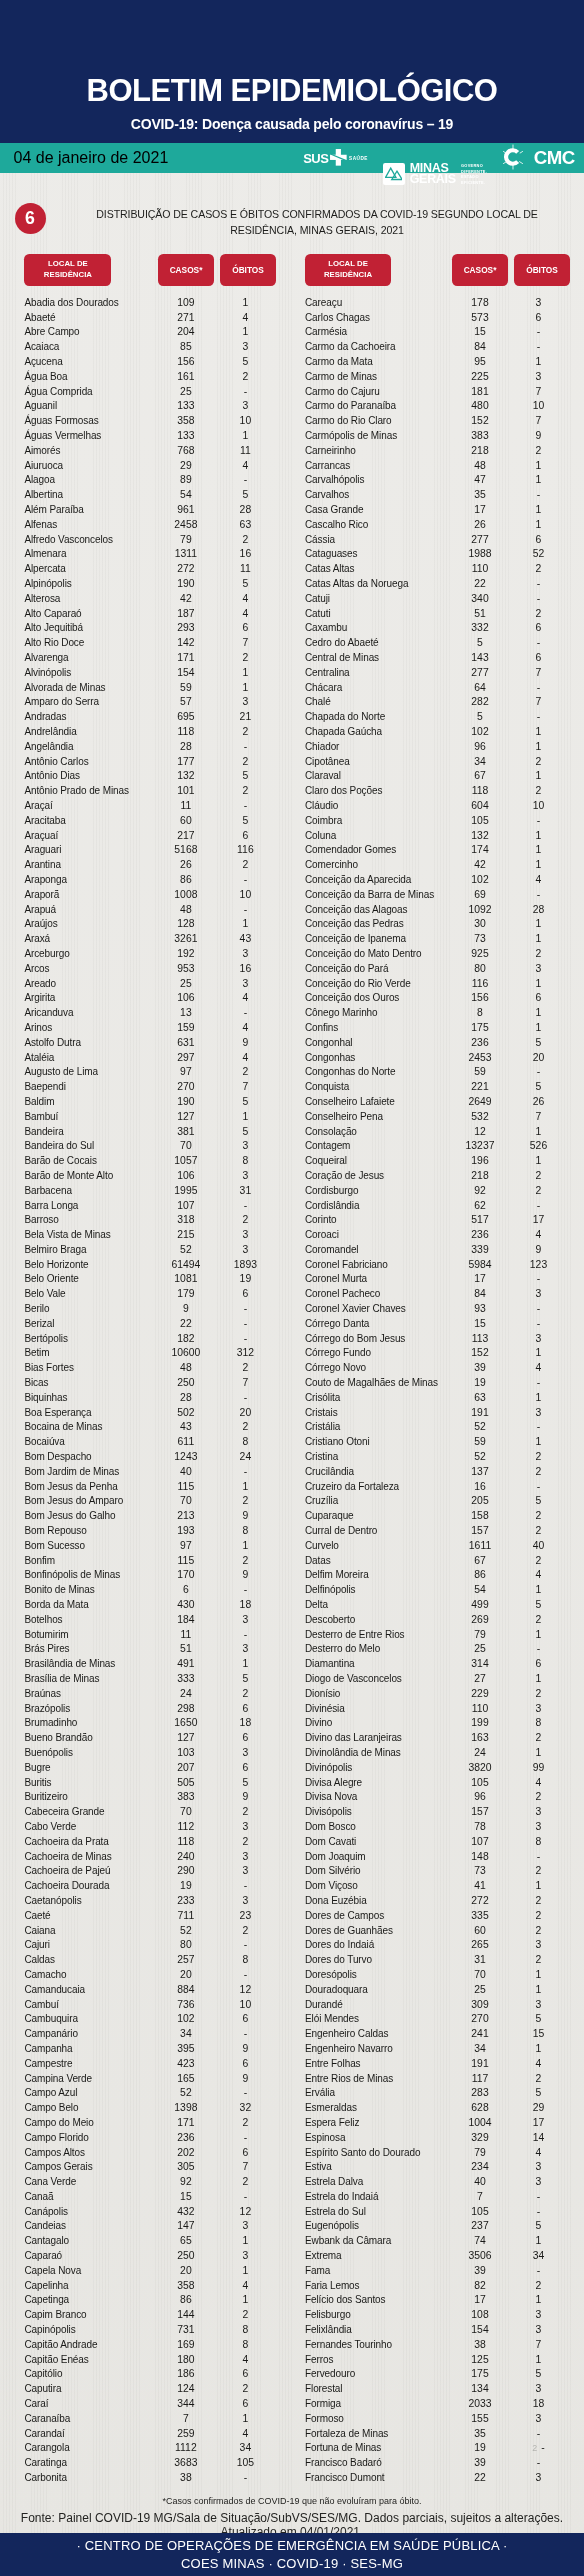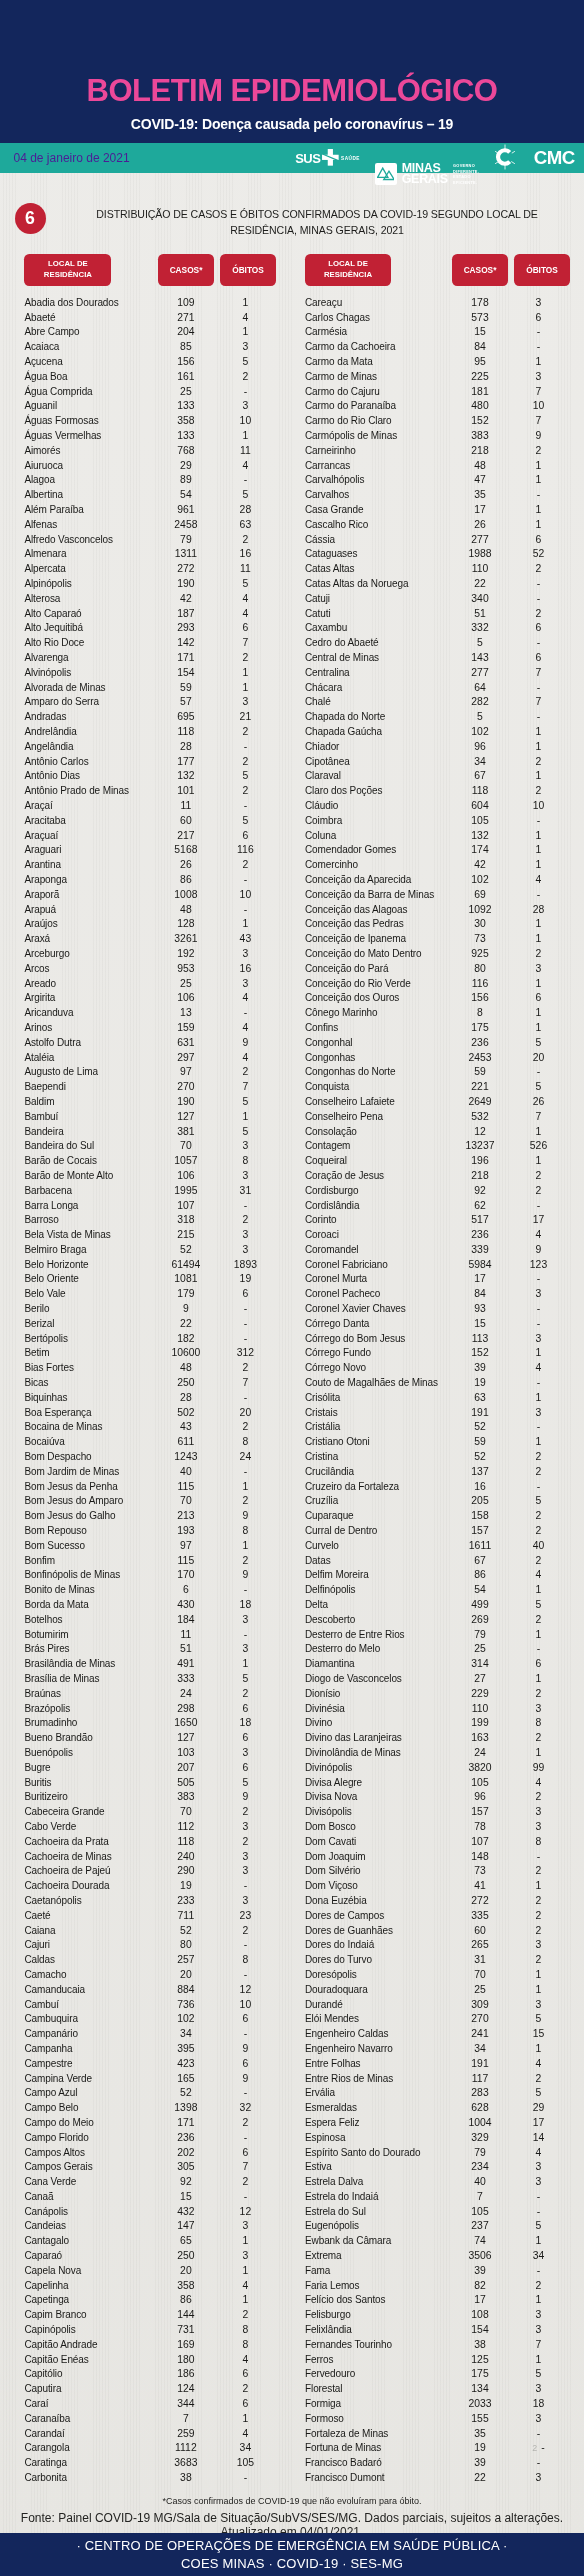--- a/index.html
+++ b/index.html
@@ -5,35 +5,35 @@
   html,body{margin:0;padding:0;}
   body{font-family:"Liberation Sans",sans-serif;}
   .page{position:relative;width:584px;height:2576px;overflow:hidden;
     background:
       repeating-linear-gradient(90deg, rgba(110,110,104,.05) 0 0.5px, rgba(0,0,0,0) 0.5px 3.1px),
       linear-gradient(#edecE9,#e7e6e2);
   }
   
   .hdr{position:absolute;left:0;top:0;width:100%;height:143px;background:#13265c;
        display:flex;flex-direction:column;align-items:center;justify-content:flex-end;padding-bottom:11.4px;box-sizing:border-box;}
-  .hdr-title{color:#ec4899;font-size:31px;font-weight:700;letter-spacing:-0.5px;line-height:1;}
+  .hdr-title{color:#ffffff;font-size:31px;font-weight:700;letter-spacing:-0.5px;line-height:1;}
   .hdr-sub{color:#fff;font-size:14px;font-weight:600;margin-top:9.3px;letter-spacing:-0.2px;}
   
   .band{position:absolute;left:0;top:143px;width:100%;height:30px;background:#1ea99b;
         display:flex;align-items:center;justify-content:space-between;box-sizing:border-box;padding:0 9.3px 0 13.5px;}
-  .band-date{color:#4c1d95;font-size:12px;font-weight:400;}
+  .band-date{color:#000000;font-size:16px;font-weight:400;}
   .logos{display:flex;align-items:center;gap:13.5px;}
   .sus{display:flex;align-items:center;gap:1px;color:#fff;}
   .sus-txt{font-size:13px;font-weight:700;letter-spacing:-0.5px;}
   .saude{color:#fff;font-size:4.7px;font-weight:700;letter-spacing:0.5px;margin-right:1px;}
   .mg{display:flex;align-items:center;gap:5.2px;color:#fff;margin-top:32px;}
   .mg-box{width:22px;height:22px;background:#fff;border-radius:2.1px;display:flex;align-items:center;justify-content:center;}
   .mg-name{font-size:12.5px;font-weight:700;line-height:.88;letter-spacing:-0.3px;}
   .mg-tag{display:flex;flex-direction:column;gap:0.5px;font-size:3.9px;font-weight:700;letter-spacing:0.3px;color:#fff;}
-  .cmc{display:flex;align-items:center;gap:17px;color:#fff;}
+  .cmc{display:flex;align-items:center;gap:9px;color:#fff;}
   .cmc-txt{font-size:18.7px;font-weight:700;letter-spacing:-0.5px;}
   
   .sec-num{position:absolute;left:14.5px;top:203px;width:31px;height:31px;border-radius:50%;
            background:#c12134;color:#fff;font-size:17.7px;font-weight:700;
            display:flex;align-items:center;justify-content:center;}
   .sec-title{position:absolute;left:78px;top:207px;width:478px;text-align:center;
              color:#1d1d1b;font-size:10.6px;font-weight:400;line-height:1.5;letter-spacing:-0.1px;}
   
   .chip{position:absolute;top:254px;height:32px;background:#c12134;border-radius:5.2px;
         color:#fff;display:flex;align-items:center;justify-content:center;text-align:center;

